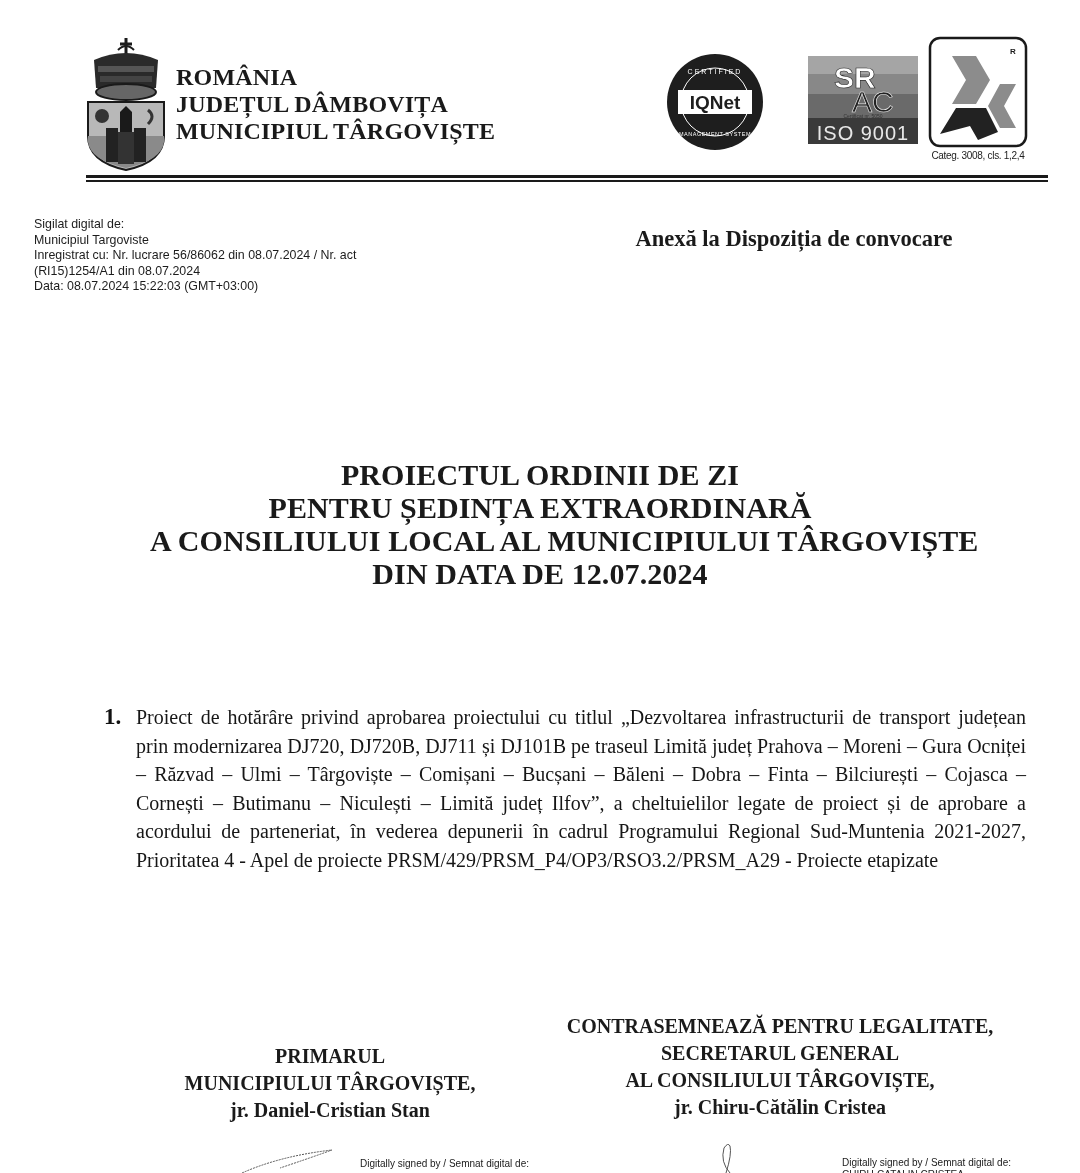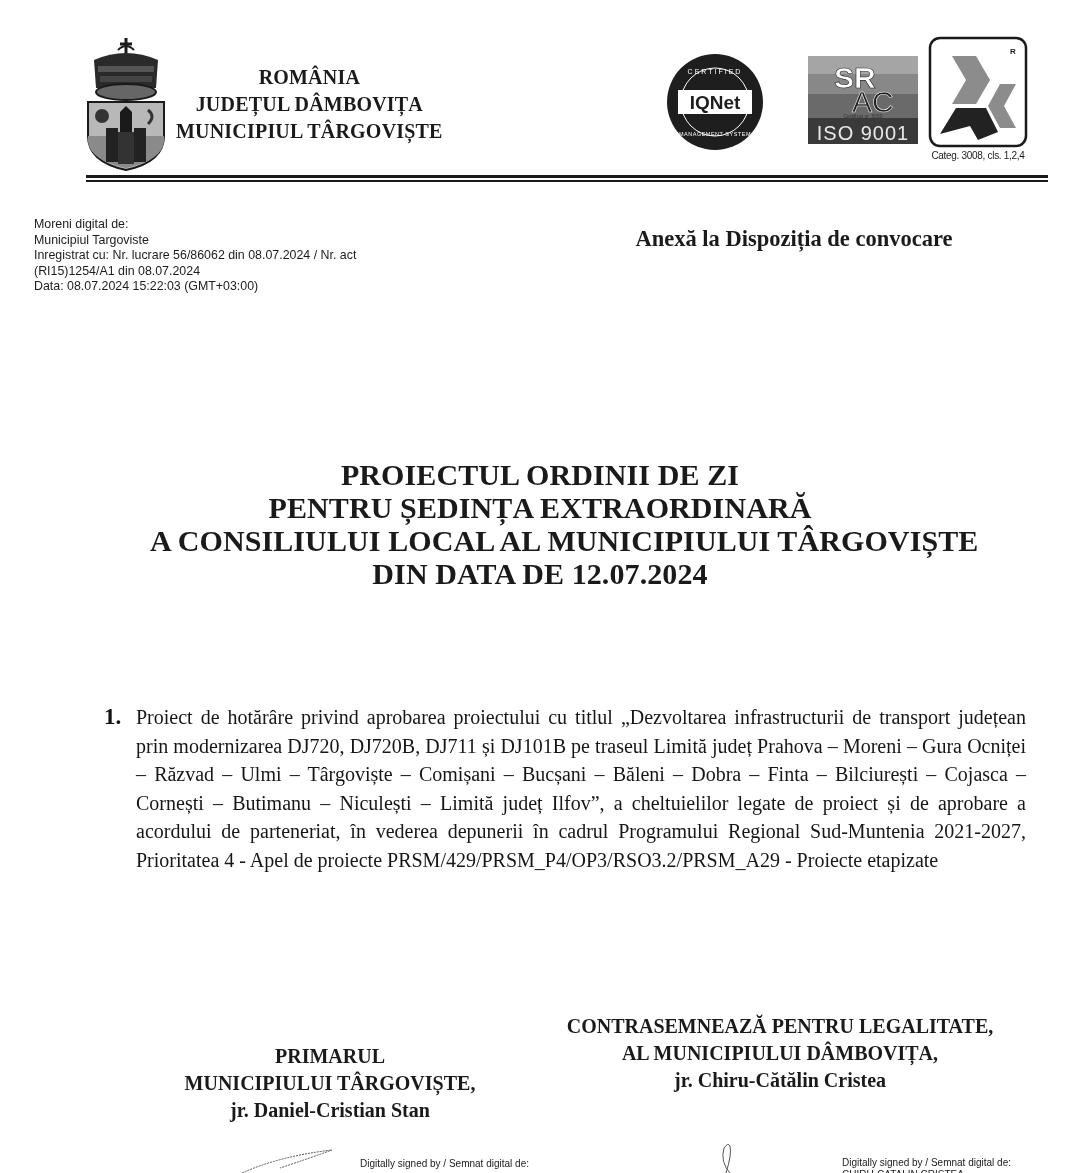--- a/index.html
+++ b/index.html
@@ -1,21 +1,21 @@
 <!DOCTYPE html>
 <html><head>
 <meta charset="utf-8">
 <style>
   html, body { margin: 0; padding: 0; background: #ffffff; }
   body { width: 1080px; height: 1173px; position: relative; overflow: hidden; color: #111; font-family: "Liberation Serif", serif; }
   .abs { position: absolute; }
 
   
   .crest { left: 84px; top: 36px; width: 84px; height: 136px; }
-  .header-title { left: 176px; top: 64px; font-family: "Liberation Serif", serif; font-weight: bold; font-size: 20px; line-height: 27px; letter-spacing: 0.2px; color: #1a1a1a; text-align: center; }
+  .header-title { left: 176px; top: 64px; font-family: "Liberation Serif", serif; font-weight: bold; font-size: 24px; line-height: 27px; letter-spacing: 0.2px; color: #1a1a1a; }
   .header-title div { white-space: nowrap; }
 
   .logo-iqnet { left: 660px; top: 52px; width: 110px; height: 100px; }
   .logo-srac { left: 795px; top: 52px; width: 110px; height: 96px; padding-left: 13px; }
   .logo-cat { left: 928px; top: 36px; width: 100px; height: 112px; }
   .cat-label { left: 928px; top: 150px; width: 100px; text-align: center; font-family: "Liberation Sans", sans-serif; font-size: 10px; color: #222; letter-spacing: -0.3px; }
 
   .rule-top { left: 86px; top: 175px; width: 962px; height: 3px; background: #1a1a1a; }
   .rule-bot { left: 86px; top: 180px; width: 962px; height: 2px; background: #1a1a1a; }
 
@@ -114,21 +114,21 @@
     <path d="M88 48 L72 48 L60 70 L72 92 L88 92 L76 70 Z" fill="#8c8c8c"></path>
     <path d="M12 98 L28 72 L58 72 L70 96 L50 104 L42 90 Z" fill="#222"></path>
   </svg>
 </div>
 <div class="abs cat-label">Categ. 3008, cls. 1,2,4</div>
 
 <div class="abs rule-top"></div>
 <div class="abs rule-bot"></div>
 
 <div class="abs seal">
-  <div>Moreni digital de:</div>
+  <div>Sigilat digital de:</div>
   <div>Municipiul Targoviste</div>
   <div>Inregistrat cu: Nr. lucrare 56/86062 din 08.07.2024 / Nr. act</div>
   <div>(RI15)1254/A1 din 08.07.2024</div>
   <div>Data: 08.07.2024 15:22:03 (GMT+03:00)</div>
 </div>
 
 <div class="abs annex">
   <div>Anexă la Dispoziția de convocare</div>
 </div>
 
@@ -147,21 +147,22 @@
 </div>
 
 <div class="abs sig-left">
   <div>PRIMARUL</div>
   <div>MUNICIPIULUI TÂRGOVIȘTE,</div>
   <div>jr. Daniel-Cristian Stan</div>
 </div>
 
 <div class="abs sig-right">
   <div>CONTRASEMNEAZĂ PENTRU LEGALITATE,</div>
-  <div>AL MUNICIPIULUI DÂMBOVIȚA,</div>
+  <div>SECRETARUL GENERAL</div>
+  <div>AL CONSILIULUI TÂRGOVIȘTE,</div>
   <div>jr. Chiru-Cătălin Cristea</div>
 </div>
 
 <div class="abs scribble-left">
   <svg width="100" height="25" viewBox="0 0 100 25">
     <path d="M2 25 Q40 8 92 2 Q70 10 40 20" fill="none" stroke="#555" stroke-width="1" stroke-dasharray="2 1"></path>
   </svg>
 </div>
 <div class="abs dsig dsig-left">Digitally signed by / Semnat digital de:</div>
 

